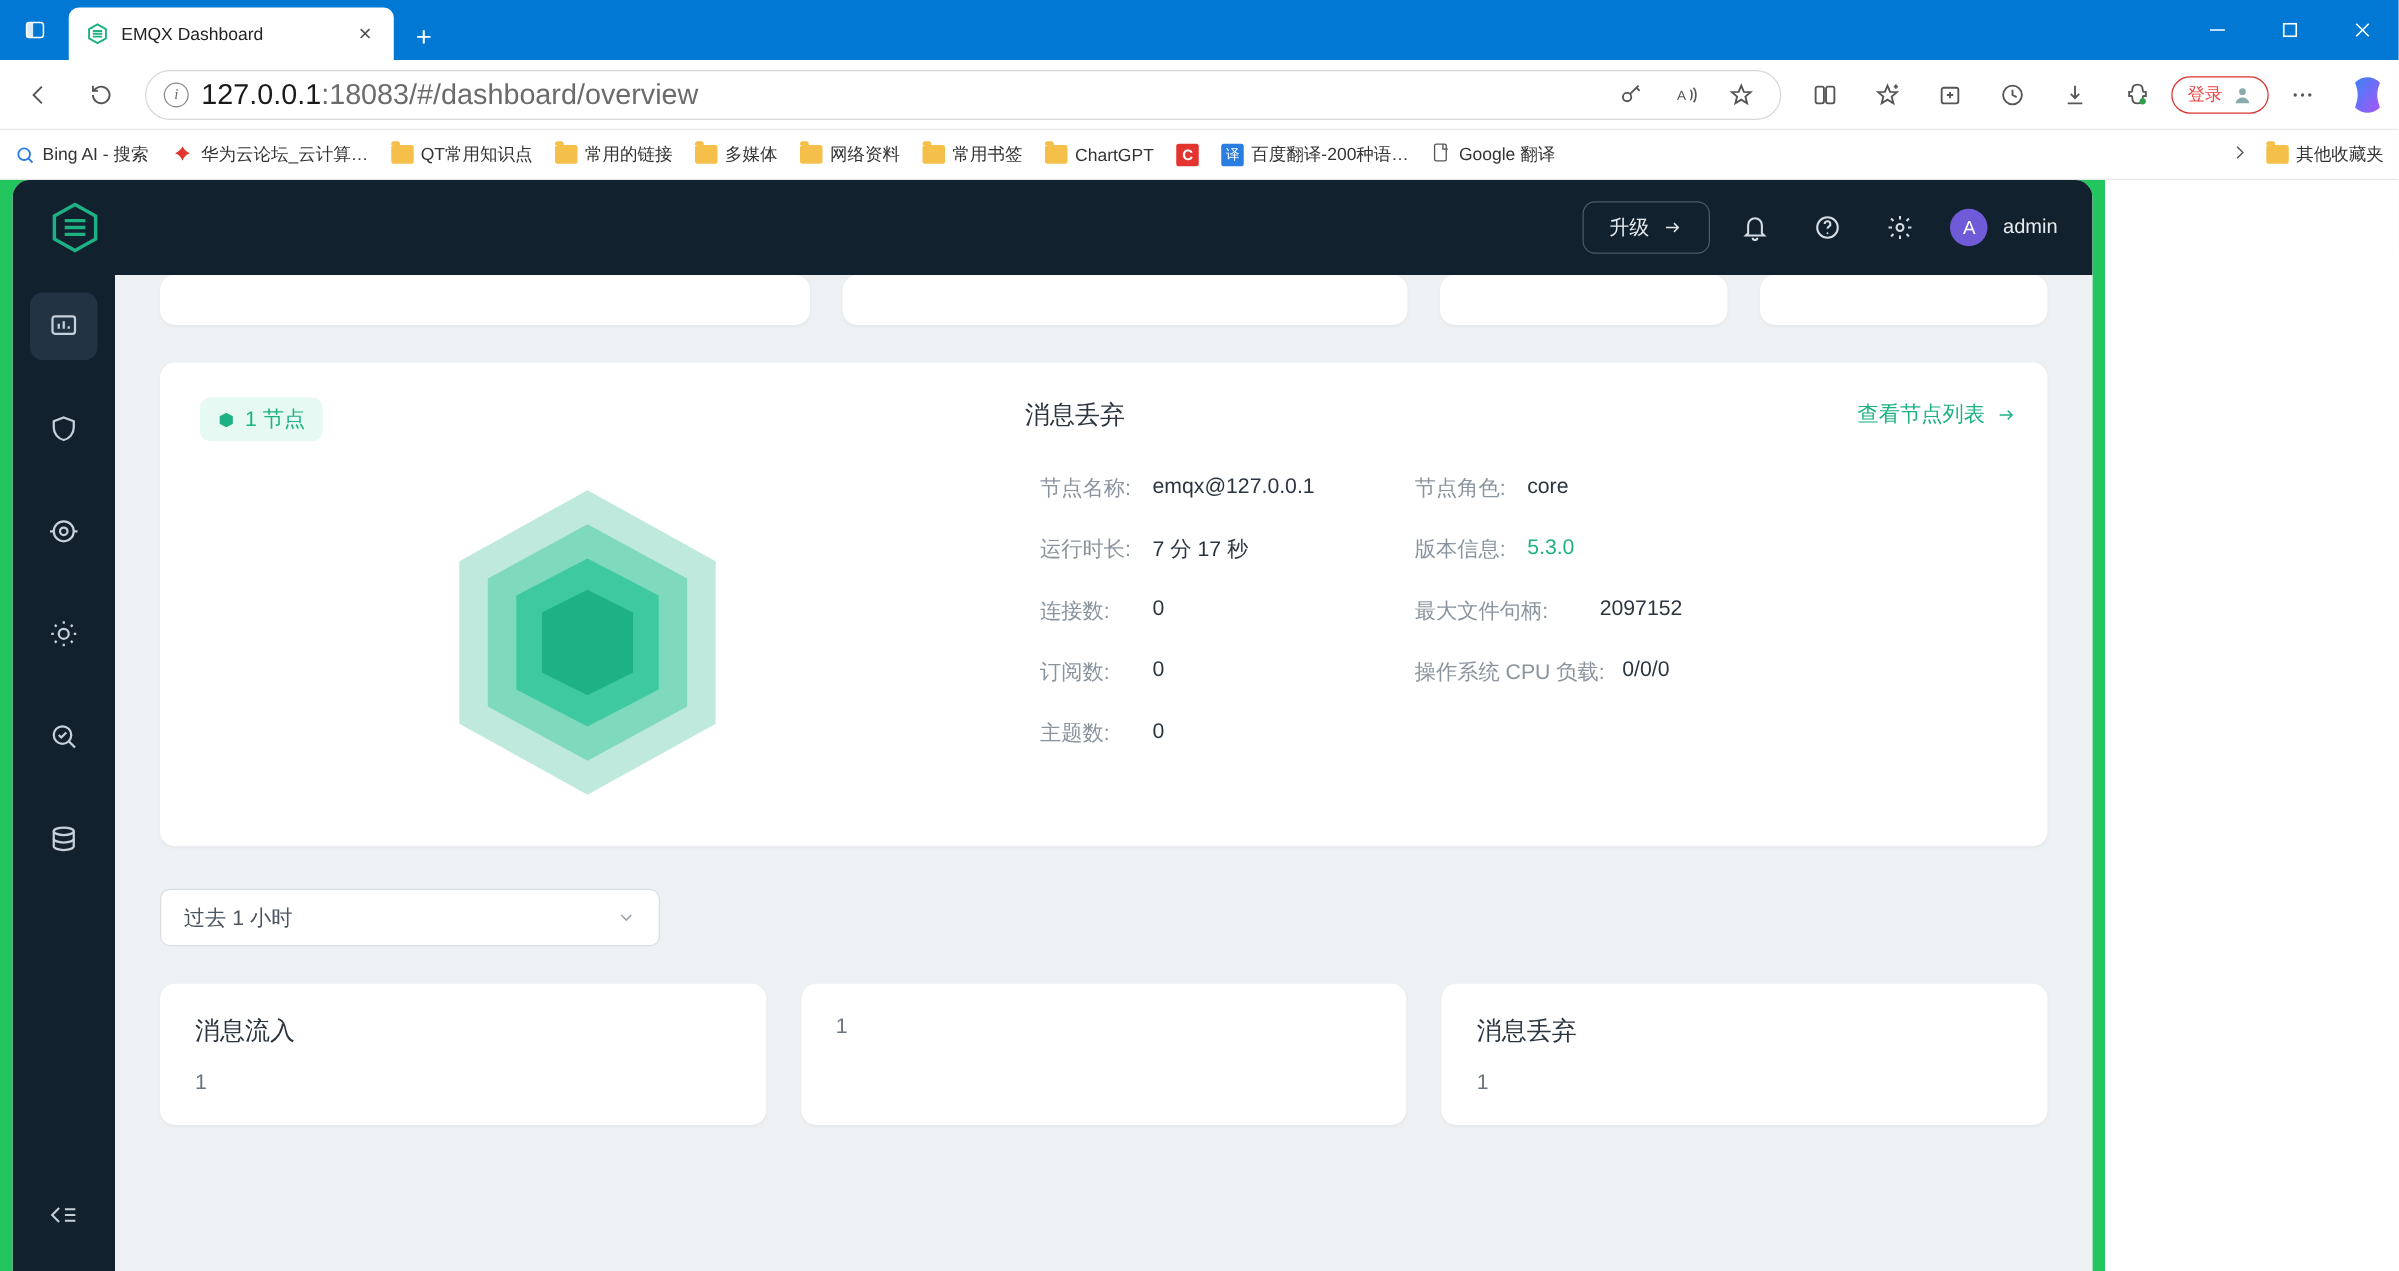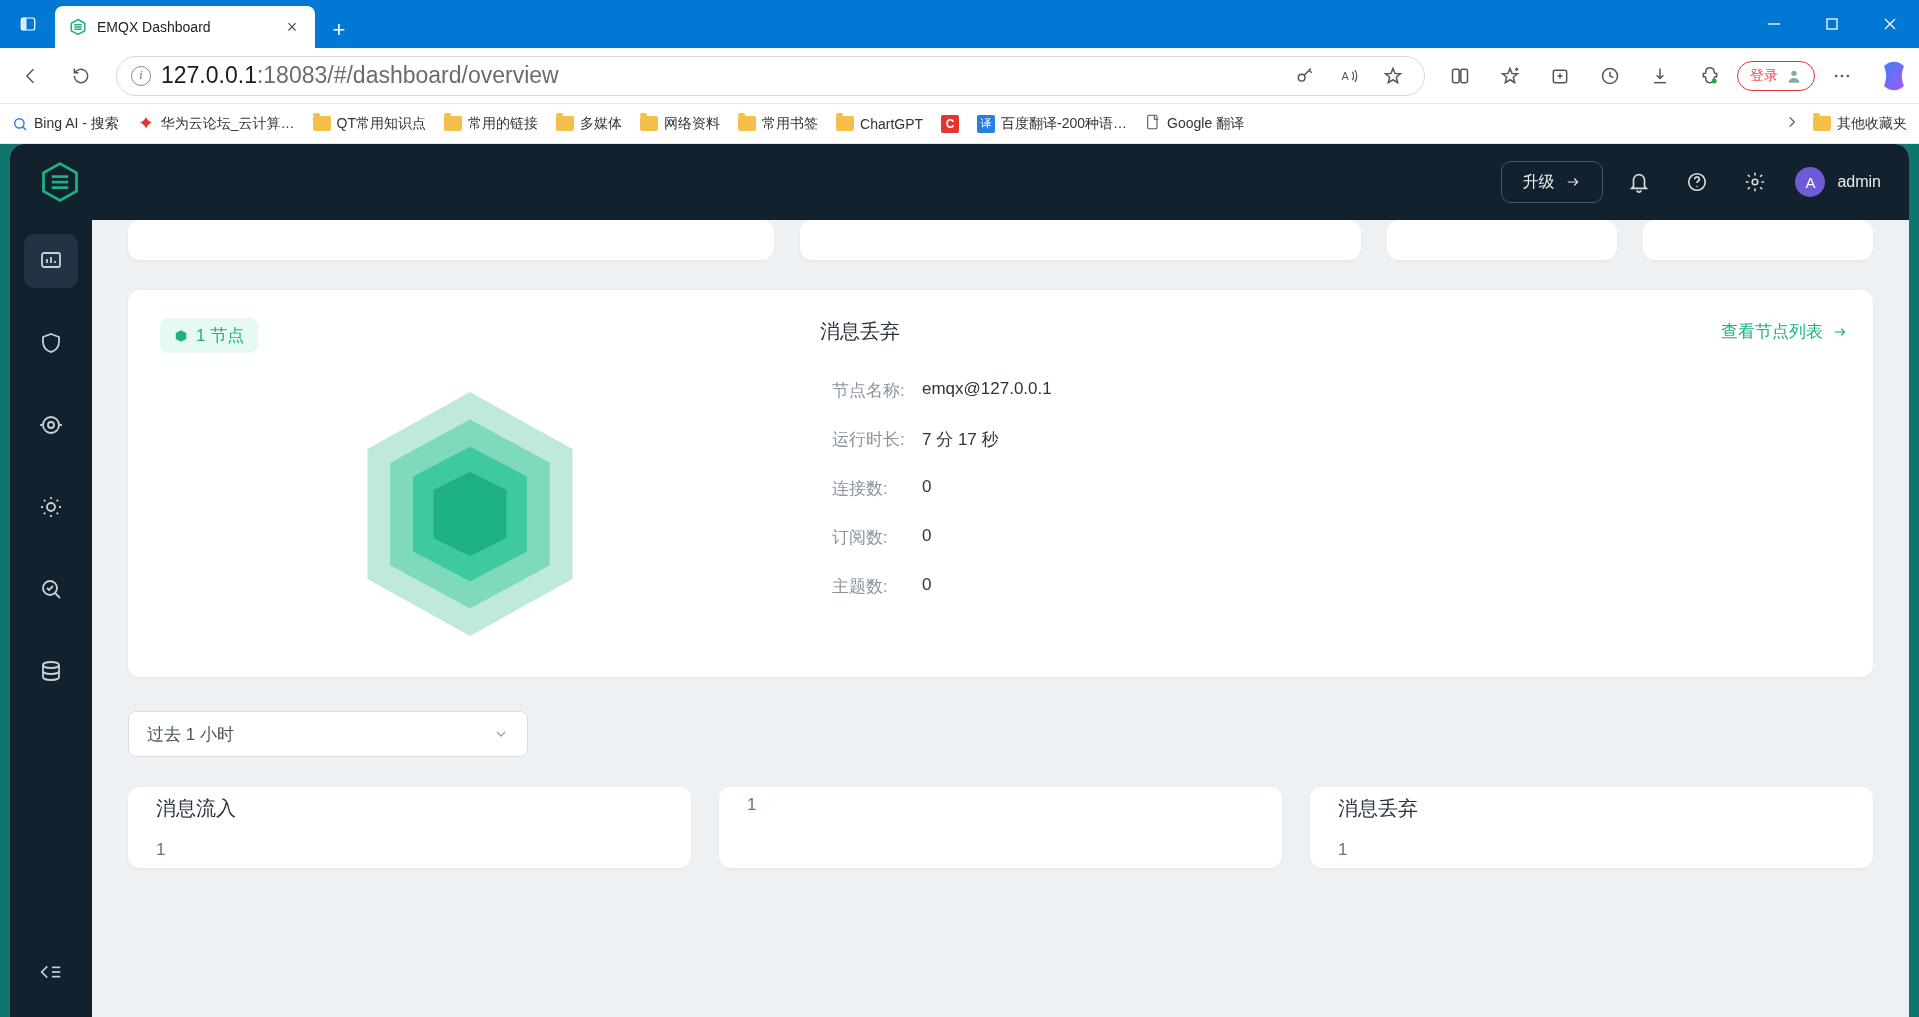--- a/index.html
+++ b/index.html
@@ -30,21 +30,21 @@
 .copilot { width:34px; height:34px; display:flex; align-items:center; justify-content:center; margin-left:8px; }
 
 .bookbar { height:40px; background:#fff; display:flex; align-items:center; padding:0 12px; gap:18px; border-bottom:1px solid #e8e8e8; font-size:14px; }
 .bm { display:flex; align-items:center; gap:6px; color:#333; cursor:pointer; white-space:nowrap; }
 .bm .folder { width:18px; height:15px; background:#f5c04a; border-radius:2px; position:relative; }
 .bm .folder::before { content:""; position:absolute; top:-3px; left:0; width:7px; height:3px; background:#f5c04a; border-radius:2px 2px 0 0; }
 .bm .bing { width:16px; height:16px; display:flex; align-items:center; justify-content:center; }
 .bm-more { margin-left:auto; display:flex; align-items:flex-start; gap:14px; }
 
 
-.app { position:relative; width:1919px; height:873px; background:#0f766e; }
+.app { position:relative; width:1684px; height:873px; background:#22c55e; }
 .app-rounded { position:absolute; left:10px; top:0; right:10px; bottom:0; background:#f0f2f5; border-radius:14px 14px 0 0; overflow:hidden; }
 
 .topbar { height:76px; background:#12212e; display:flex; align-items:center; padding:0 28px; }
 .logo { width:44px; height:44px; display:flex; align-items:center; justify-content:center; }
 .tb-spacer { flex:1; }
 .upgrade { height:42px; border:1px solid #4a5a68; border-radius:10px; color:#e7ecef; display:flex; align-items:center; padding:0 20px; gap:10px; font-size:16px; cursor:pointer; }
 .tb-icon { width:44px; height:44px; display:flex; align-items:center; justify-content:center; color:#d5dde3; cursor:pointer; margin-left:14px; }
 .tb-icon svg { width:22px; height:22px; stroke:#d5dde3; stroke-width:1.8; fill:none; }
 .avatar { width:30px; height:30px; border-radius:50%; background:#6f5bd8; color:#fff; display:flex; align-items:center; justify-content:center; font-size:15px; margin-left:18px; }
 .username { color:#e7ecef; font-size:16px; margin-left:12px; }
@@ -78,21 +78,21 @@
 .kv .k { color:#8a949e; min-width:76px; }
 .kv .k2 { color:#8a949e; min-width:134px; }
 .kv .v { color:#2b3540; }
 .kv .v.green { color:#1db184; }
 
 .range-row { margin-top:34px; }
 .range-select { width:400px; height:46px; border:1px solid #d9dee3; border-radius:8px; background:#fff; display:flex; align-items:center; justify-content:space-between; padding:0 18px; font-size:17px; color:#4a5560; cursor:pointer; }
 .range-select svg { width:16px; height:16px; stroke:#9aa3ab; stroke-width:2; fill:none; }
 
 .metric-row { display:flex; gap:28px; margin-top:30px; }
-.metric-card { flex:1; background:#fff; border-radius:12px; padding:8px 28px; box-shadow:0 1px 3px rgba(0,0,0,0.04); }
+.metric-card { flex:1; background:#fff; border-radius:12px; padding:24px 28px; box-shadow:0 1px 3px rgba(0,0,0,0.04); }
 .metric-title { font-size:20px; color:#2b3540; margin-bottom:18px; }
 .metric-val { font-size:17px; color:#6a7480; }
 
 
 </style>
 </head>
 <body>
 
 <div class="titlebar">
   <div class="tb-left">
@@ -450,20 +450,38 @@
                   </div>
               <div class="kv">
                     <span class="k">订阅数:</span>
                     <span class="v">0</span>
                   </div>
               <div class="kv">
                     <span class="k">主题数:</span>
                     <span class="v">0</span>
                   </div>
             </div>
+            <div class="kv-col">
+              <div class="kv">
+                    <span class="k">节点角色:</span>
+                    <span class="v">core</span>
+                  </div>
+              <div class="kv">
+                    <span class="k">版本信息:</span>
+                    <span class="v green">5.3.0</span>
+                  </div>
+              <div class="kv">
+                    <span class="k2">最大文件句柄:</span>
+                    <span class="v">2097152</span>
+                  </div>
+              <div class="kv">
+                    <span class="k2">操作系统 CPU 负载:</span>
+                    <span class="v">0/0/0</span>
+                  </div>
+            </div>
           </div>
         </div>
       </div>
 
       <div class="range-row">
         <div class="range-select">
           <span>过去 1 小时</span>
           <svg viewBox="0 0 24 24">
                 <polyline points="6,9 12,15 18,9"></polyline>
               </svg>

